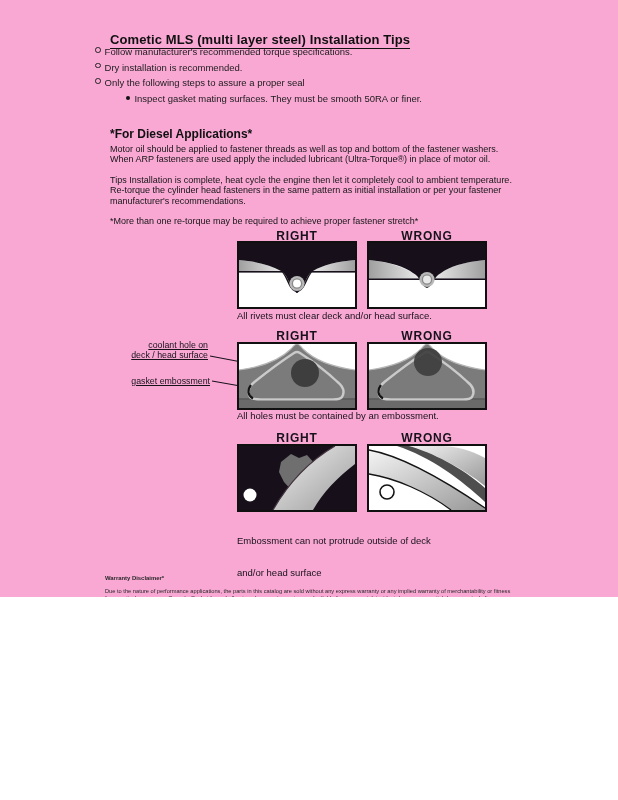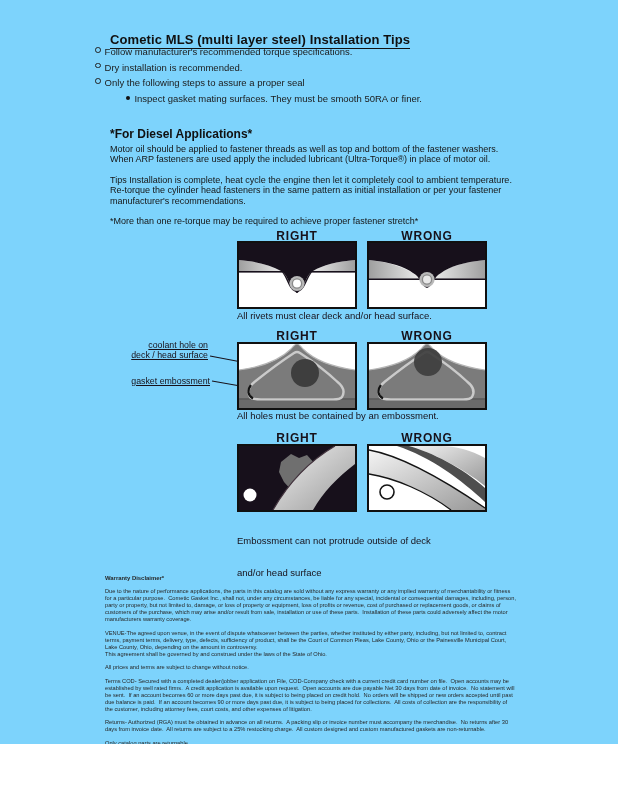--- a/index.html
+++ b/index.html
@@ -1,17 +1,17 @@
 <!DOCTYPE html>
 <html><head>
 <meta charset="utf-8">
 <style>
   html,body{margin:0;padding:0;background:#ffffff;}
   .page{
-    position:relative;width:618px;height:744px;background:#7dd3fc;overflow:hidden;
+    position:relative;width:618px;height:597px;background:#f9a8d4;overflow:hidden;
     font-family:"Liberation Sans","DejaVu Sans",sans-serif;color:#1b1b1b;
   }
   .abs{position:absolute;}
   .title{
     left:110px;top:23px;font-size:13px;font-weight:bold;color:#101010;
     border-bottom:1.5px solid #101010;padding-bottom:1px;letter-spacing:.1px;white-space:nowrap;
   }
   .bullets{left:95px;top:44px;font-size:9.5px;line-height:15.6px;width:440px;}
   .bullet-row{white-space:nowrap;}
   .sub{padding-left:31px;}

